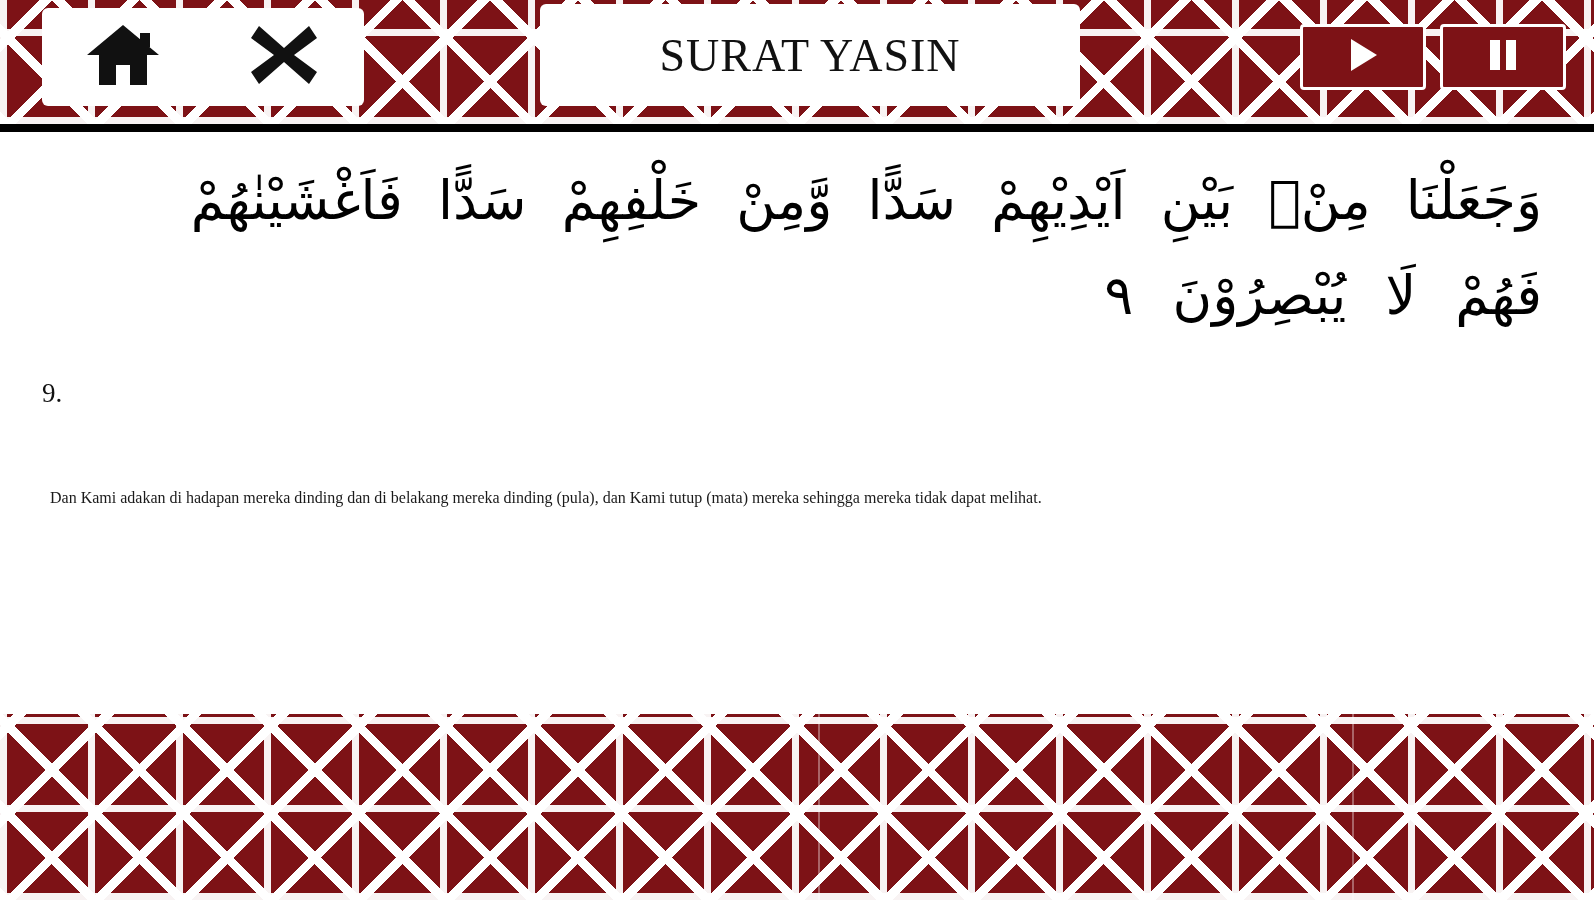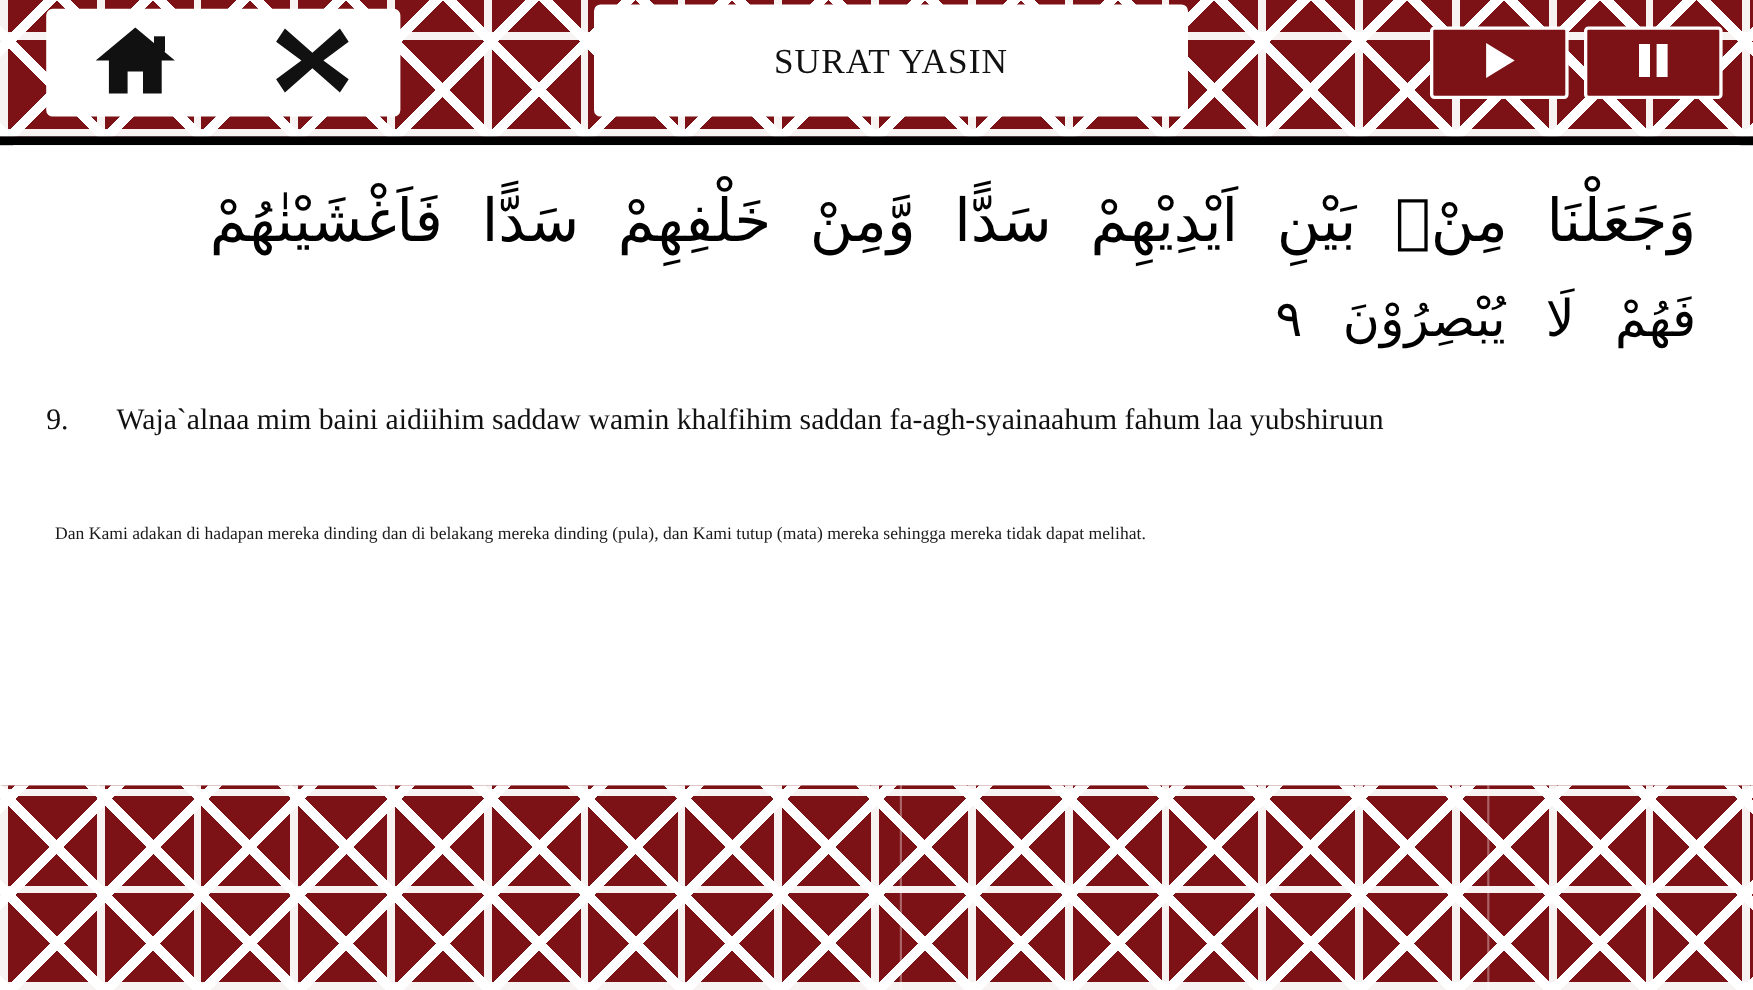--- a/index.html
+++ b/index.html
@@ -73,21 +73,21 @@
     left: 540px;
     top: 4px;
     width: 540px;
     height: 102px;
     display: flex;
     align-items: center;
     justify-content: center;
   }
   #title-text {
     font-family: "Liberation Serif", serif;
-    font-size: 32px;
+    font-size: 46px;
     letter-spacing: 1px;
     color: #111111;
     font-weight: normal;
   }
 
   #right-controls {
     position: absolute;
     right: 28px;
     top: 24px;
     display: flex;
@@ -132,21 +132,21 @@
     font-size: 54px;
     line-height: 1.65;
     color: #000000;
     word-spacing: 18px;
   }
   #arabic-line-2 {
     direction: rtl;
     text-align: right;
     padding: 10px 40px 0 40px;
     font-family: "DejaVu Sans", sans-serif;
-    font-size: 46px;
+    font-size: 54px;
     line-height: 1.5;
     color: #000000;
     word-spacing: 22px;
   }
 
   #translit-row {
     display: flex;
     align-items: baseline;
     padding: 42px 30px 0 30px;
     font-family: "Liberation Serif", serif;
@@ -239,21 +239,20 @@
 <div id="top-bar-underline"></div>
 
 <div id="content">
 
   <div id="arabic-block">وَجَعَلْنَا مِنْۢ بَيْنِ اَيْدِيْهِمْ سَدًّا وَّمِنْ خَلْفِهِمْ سَدًّا فَاَغْشَيْنٰهُمْ</div>
 
   <div id="arabic-line-2">فَهُمْ لَا يُبْصِرُوْنَ ٩</div>
 
   <div id="translit-row">
     <span id="translit-number">9.</span>
-    <span id="translit-text">Waja`alnaa mim baini aidiihim saddaw wamin khalfihim saddan fa-agh-syainaahum fahum laa yubshiruun</span>
   </div>
 
   <div id="meaning-text">Dan Kami adakan di hadapan  mereka dinding dan di belakang  mereka dinding (pula), dan Kami tutup (mata)  mereka sehingga  mereka tidak dapat melihat.</div>
 
 </div>
 
 <div id="bottom-bar" class="pattern-bg">
   <div class="seam" style="left:818px;"></div>
   <div class="seam" style="left:1352px;"></div>
 </div>

